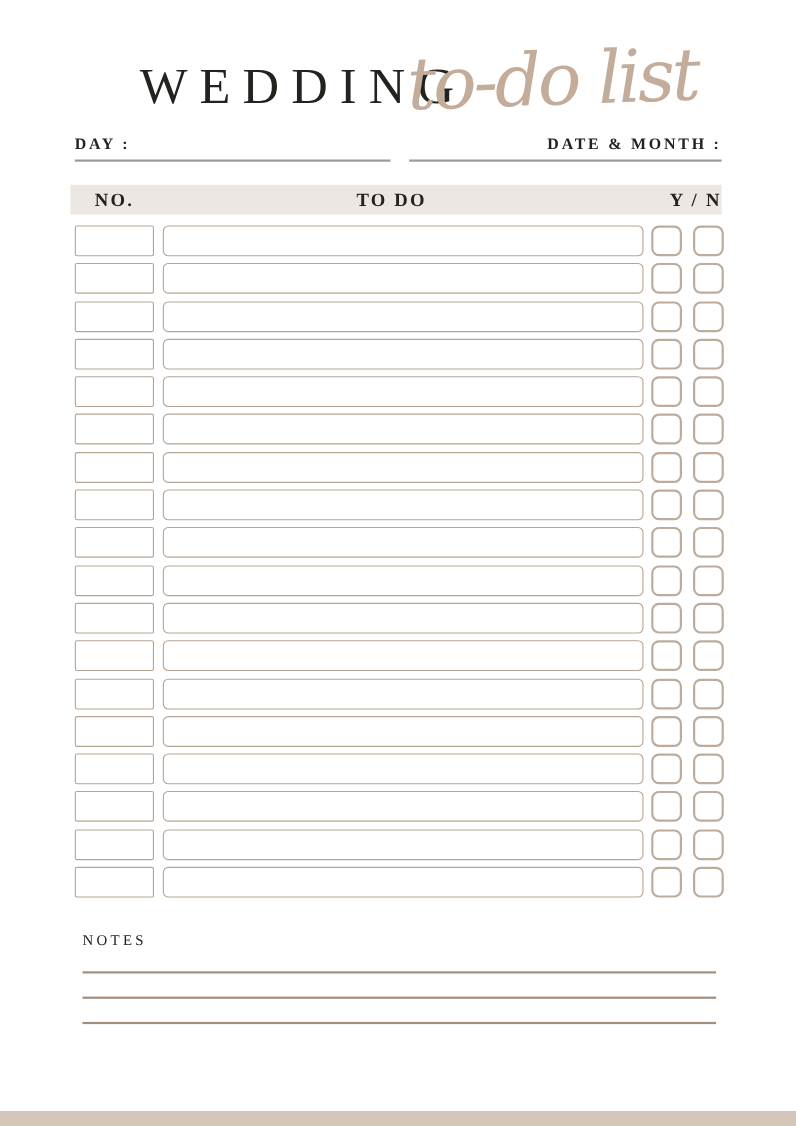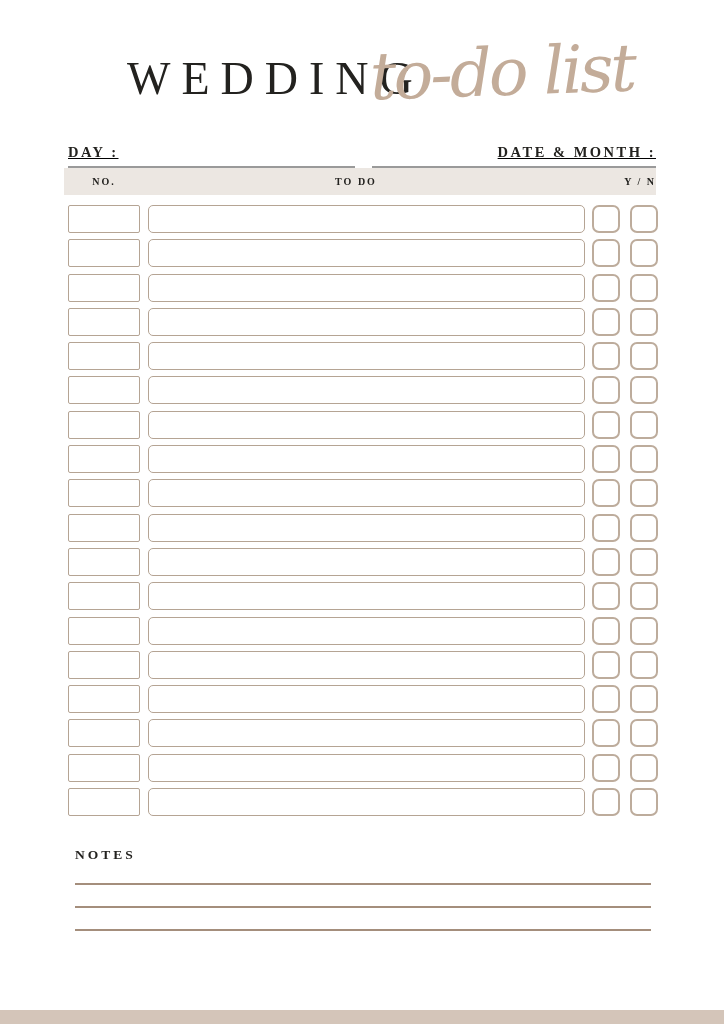--- a/index.html
+++ b/index.html
@@ -36,40 +36,39 @@
     font-family:"DejaVu Serif",serif;
     font-style:italic;
     font-size:66px;
     letter-spacing:-3px;
     color:var(--accent-script);
     transform:rotate(-2deg);
     white-space:nowrap;
   }
   
   .field{
-    position:absolute;top:143px;height:25px;
+    position:absolute;top:122px;height:25px;
     border-bottom:2px solid var(--field-line);
-    text-decoration:underline;
   }
   .field-day{left:68px;width:287px;}
   .field-date{left:372px;width:284px;text-align:right;}
   .field-label{
     font-size:14.5px;font-weight:bold;
     letter-spacing:2.5px;color:var(--ink);
     white-space:nowrap;
   }
   
   .thead{
     position:absolute;left:64px;top:168px;
     width:592px;height:27px;
     background:var(--bar-bg);
     display:flex;align-items:center;
   }
   .th{
-    font-size:10px;font-weight:bold;
+    font-size:17px;font-weight:bold;
     letter-spacing:2px;color:var(--ink);
     text-align:center;white-space:nowrap;
   }
   .th-no{width:80px;}
   .th-todo{flex:1;}
   .th-yn{width:88px;text-align:right;}
   
   .rows{
     position:absolute;left:68px;top:205px;width:590px;
   }
@@ -88,21 +87,21 @@
   }
   .cb{
     width:28px;height:28px;
     border:2px solid var(--cb-border);
     border-radius:7px;background:#fff;
   }
   .cb-yes{margin-right:10px;}
   
   .notes-label{
     position:absolute;left:75px;top:847px;
-    font-size:13.5px;font-weight:bold;
+    font-size:13.5px;font-weight:normal;
     letter-spacing:3px;color:var(--ink);
   }
   .notes-lines{
     position:absolute;left:75px;top:883px;width:576px;
   }
   .note-line{
     height:0;border-top:2px solid var(--notes-line);
     margin-bottom:21px;
   }
   

